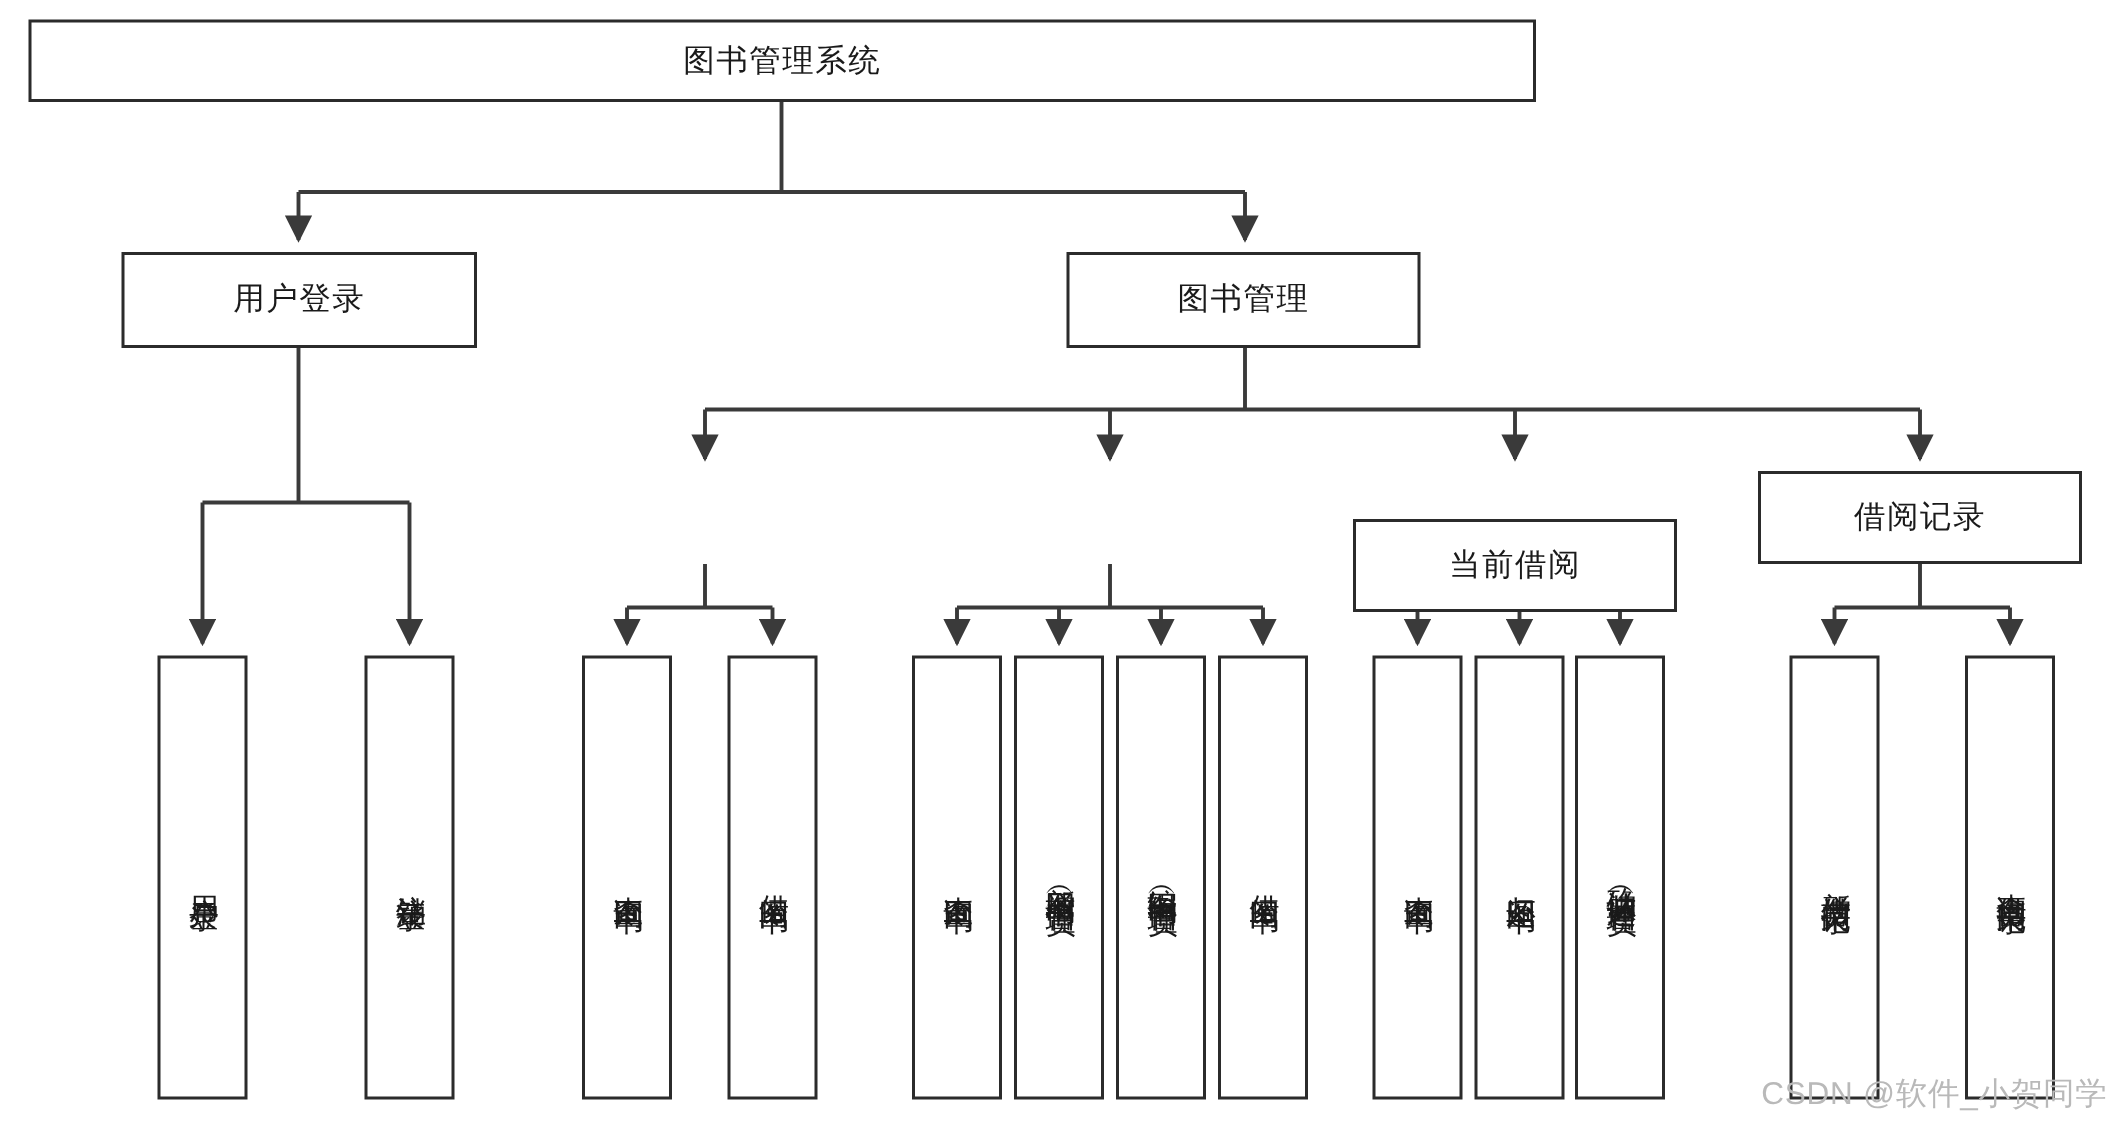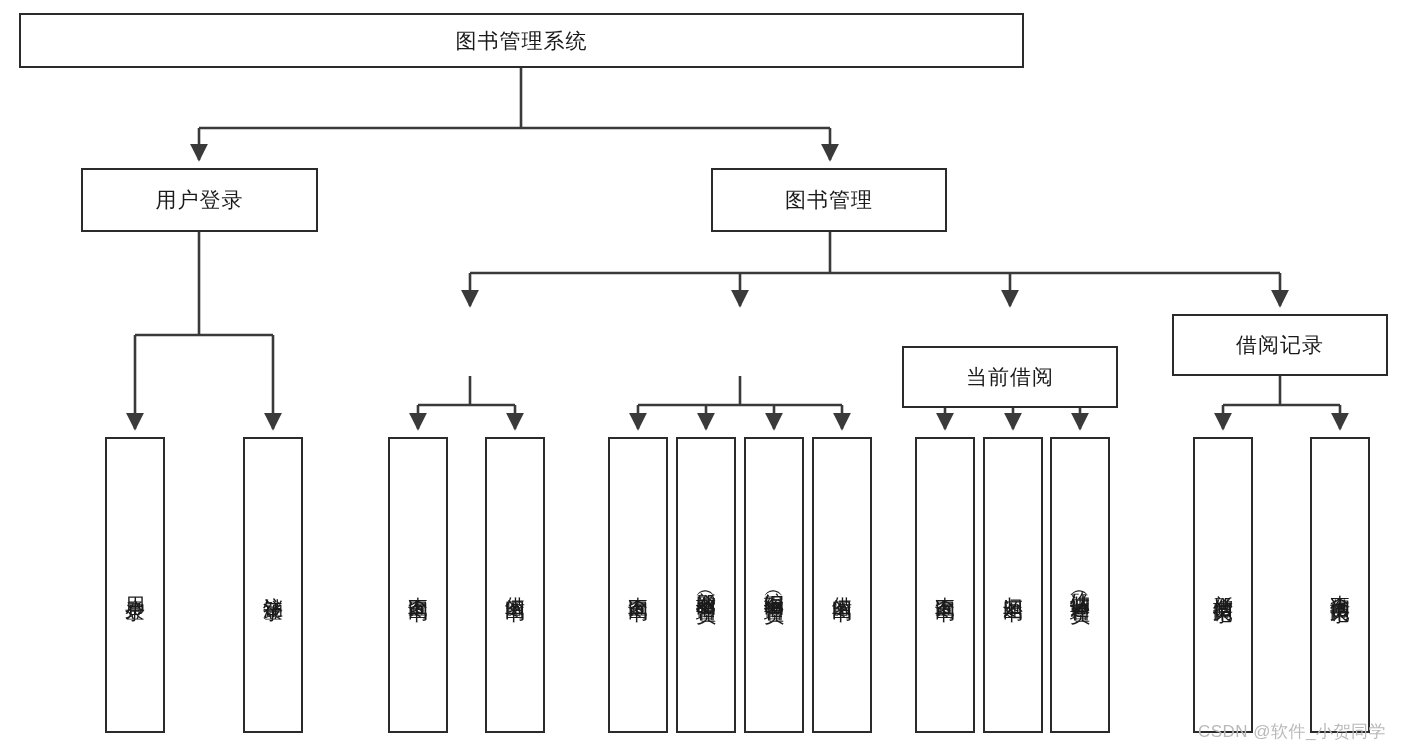--- a/index.html
+++ b/index.html
@@ -49,23 +49,23 @@
     font-size: 20px;
     line-height: 1.35;
     writing-mode: vertical-rl;
     text-orientation: upright;
     letter-spacing: 2px;
     white-space: nowrap;
     max-height: 100%;
   }
   #watermark {
     position: absolute;
-    right: 19px;
+    right: 0;
     bottom: 4px;
-    font-size: 17px;
+    font-size: 21px;
     color: #b9b9b9;
     letter-spacing: 0.5px;
     white-space: nowrap;
     user-select: none;
   }
 </style>
 </head>
 <body>
 
 <div id="canvas">

